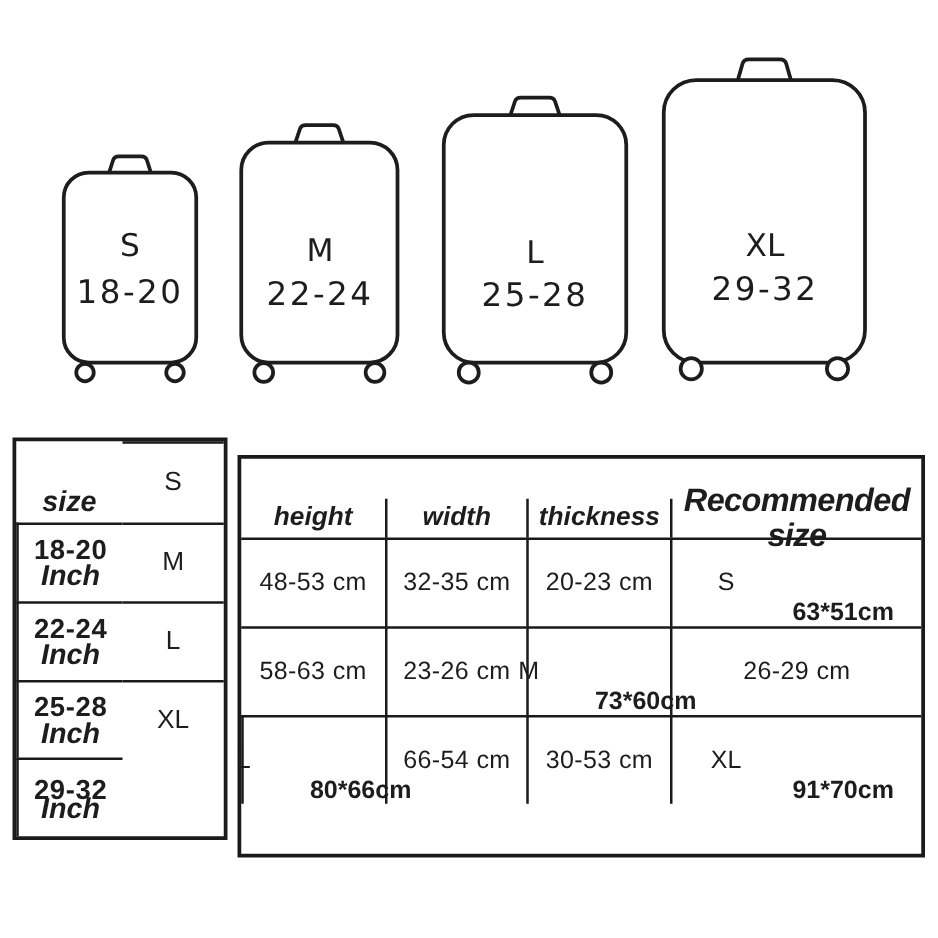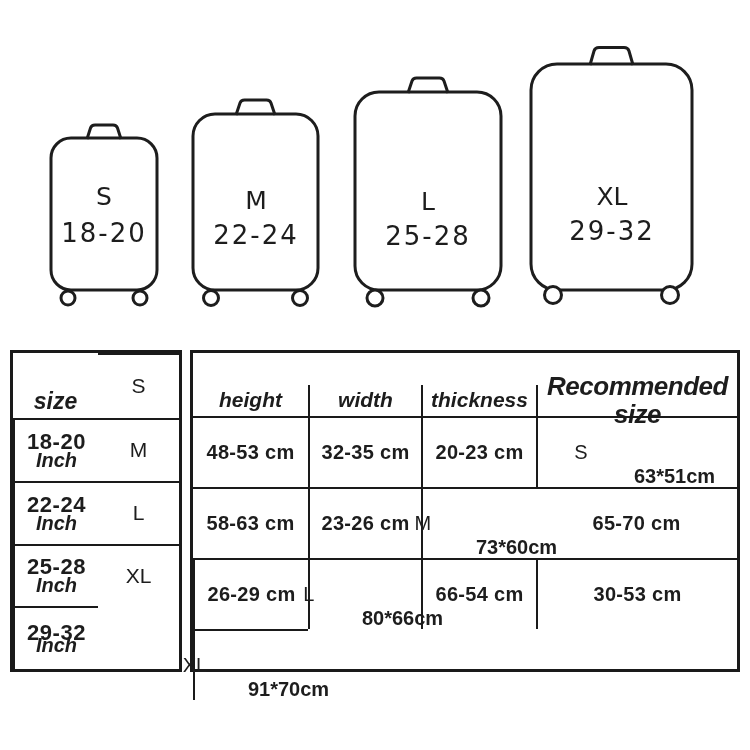--- a/index.html
+++ b/index.html
@@ -15,35 +15,35 @@
   .sc-xl{left:528px; top:44px;}
   .suitcase svg{display:block;}
   .case-outline{fill:none;stroke:#1d1d1d;stroke-width:3;}
   .case-wheel{fill:#ffffff;stroke:#1d1d1d;stroke-width:3;}
   .case-letter{font-family:"DejaVu Sans",sans-serif;font-size:25px;font-weight:500;fill:#1d1d1d;}
   .case-range{font-family:"DejaVu Sans",sans-serif;font-size:26px;font-weight:500;fill:#1d1d1d;letter-spacing:2px;}
   
   .tbl{position:absolute;display:grid;border:3px solid #1a1a1a;background:#fff;box-sizing:border-box;}
   .size-table{left:10px;top:350px;width:172px;height:322px;
     grid-template-columns:85px 1fr;grid-template-rows:65px 1fr 1fr 1fr 1fr;}
-  .dim-table{left:190px;top:350px;width:550px;height:322px;
+  .dim-table{left:190px;top:364px;width:550px;height:322px;
     grid-template-columns:115px 113px 115px 1fr;grid-template-rows:63px 1fr 1fr 1fr 1fr;}
   .cell{display:flex;flex-direction:column;align-items:center;justify-content:center;
     box-sizing:border-box;text-align:center;line-height:1.05;}
   .bl{border-left:2.5px solid #1a1a1a;}
   .bt{border-top:2.5px solid #1a1a1a;}
   .hdr{font-style:italic;font-weight:bold;font-size:21px;margin-top:32px;}
   .hdr-size{font-size:23px;}
   .hdr-suitable{white-space:pre-line;font-size:20px;line-height:1.15;}
   .hdr-rec{font-size:26px;letter-spacing:-0.5px;}
   .sz-letter{font-size:21px;font-weight:500;}
   .sz-range{font-size:22px;font-weight:600;letter-spacing:0.5px;}
-  .sz-inch{font-size:20px;font-weight:bold;font-style:italic;margin-top:-3px;}
+  .sz-inch{font-size:23px;font-weight:bold;font-style:italic;margin-top:-3px;}
   .row-xl .sz-inch{margin-top:-9px;}
-  .num{font-size:20px;font-weight:700;letter-spacing:0.3px;}
+  .num{font-size:20px;font-weight:400;letter-spacing:0.3px;}
   .rec-cell{flex-direction:row;gap:40px;padding-left:8px;}
   .rec-letter{font-size:20px;font-weight:500;min-width:26px;text-align:center;}
   .rec-dims{font-size:20px;font-weight:600;margin-top:48px;}
 </style>
 </head>
 <body>
 
 <div class="canvas">
 
   <div class="suitcase sc-s">
@@ -132,21 +132,20 @@
       <span class="rec-dims">63*51cm</span>
     </div>
 
     <div class="cell bt num">58-63 cm</div>
     <div class="cell bl bt num">23-26 cm</div>
     <div class="cell bl bt rec-cell">
       <span class="rec-letter">M</span>
       <span class="rec-dims">73*60cm</span>
     </div>
 
-    <div class="cell bt num">65-70 cm</div>
     <div class="cell bl bt num">26-29 cm</div>
     <div class="cell bl bt rec-cell">
       <span class="rec-letter">L</span>
       <span class="rec-dims">80*66cm</span>
     </div>
 
     <div class="cell bl bt num">66-54 cm</div>
     <div class="cell bl bt num">30-53 cm</div>
     <div class="cell bl bt rec-cell">
       <span class="rec-letter">XL</span>

